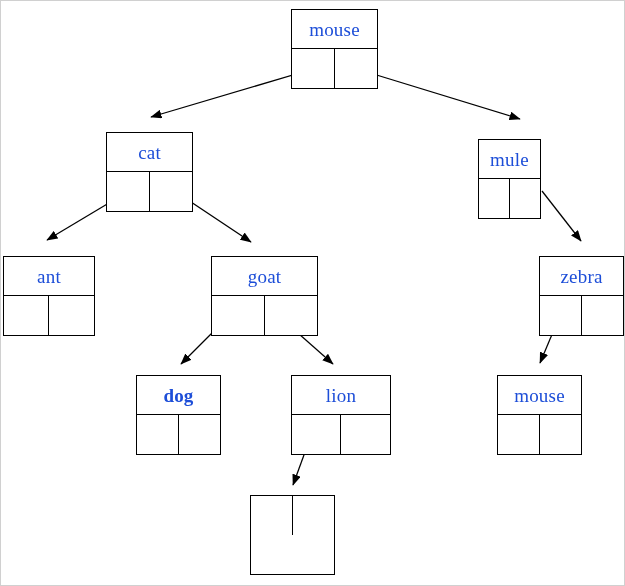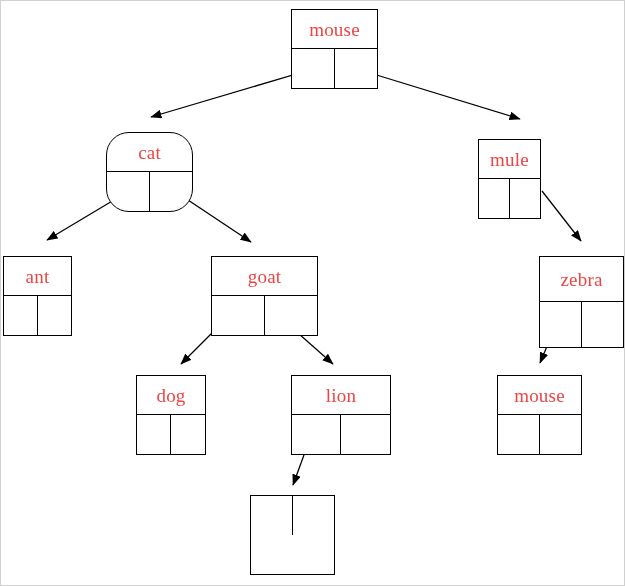--- a/index.html
+++ b/index.html
@@ -33,21 +33,21 @@
   }
   .node-label {
     box-sizing: border-box;
     width: 100%;
     height: 50%;
     display: flex;
     align-items: center;
     justify-content: center;
     font-size: 19px;
     line-height: 1;
-    color: #ef4444;
+    color: #1d4ed8;
     border-bottom: 1.3px solid #000000;
     letter-spacing: 0.2px;
   }
   .node-cells {
     box-sizing: border-box;
     width: 100%;
     height: 50%;
     display: flex;
   }
   .node-cell {
@@ -84,56 +84,56 @@
   </svg>
 
   <div id="nodes-layer">
       <div class="node" style="left: 290px; top: 8px; width: 87px; height: 80px;">
         <div class="node-label">mouse</div>
         <div class="node-cells">
           <div class="node-cell left"></div>
           <div class="node-cell right"></div>
         </div>
       </div>
-      <div class="node" style="left: 105px; top: 131px; width: 87px; height: 80px; border-radius: 23px;">
+      <div class="node" style="left: 105px; top: 131px; width: 87px; height: 80px;">
         <div class="node-label">cat</div>
         <div class="node-cells">
           <div class="node-cell left"></div>
           <div class="node-cell right"></div>
         </div>
       </div>
       <div class="node" style="left: 477px; top: 138px; width: 63px; height: 80px;">
         <div class="node-label">mule</div>
         <div class="node-cells">
           <div class="node-cell left"></div>
           <div class="node-cell right"></div>
         </div>
       </div>
-      <div class="node" style="left: 2px; top: 255px; width: 69px; height: 80px;">
+      <div class="node" style="left: 2px; top: 255px; width: 92px; height: 80px;">
         <div class="node-label">ant</div>
         <div class="node-cells">
           <div class="node-cell left"></div>
           <div class="node-cell right"></div>
         </div>
       </div>
       <div class="node" style="left: 210px; top: 255px; width: 107px; height: 80px;">
         <div class="node-label">goat</div>
         <div class="node-cells">
           <div class="node-cell left"></div>
           <div class="node-cell right"></div>
         </div>
       </div>
-      <div class="node" style="left: 538px; top: 255px; width: 85px; height: 92px;">
+      <div class="node" style="left: 538px; top: 255px; width: 85px; height: 80px;">
         <div class="node-label">zebra</div>
         <div class="node-cells">
           <div class="node-cell left"></div>
           <div class="node-cell right"></div>
         </div>
       </div>
-      <div class="node" style="left: 135px; top: 374px; width: 70px; height: 80px;">
+      <div class="node" style="left: 135px; top: 374px; width: 85px; height: 80px; font-weight: bold;">
         <div class="node-label">dog</div>
         <div class="node-cells">
           <div class="node-cell left"></div>
           <div class="node-cell right"></div>
         </div>
       </div>
       <div class="node" style="left: 290px; top: 374px; width: 100px; height: 80px;">
         <div class="node-label">lion</div>
         <div class="node-cells">
           <div class="node-cell left"></div>

